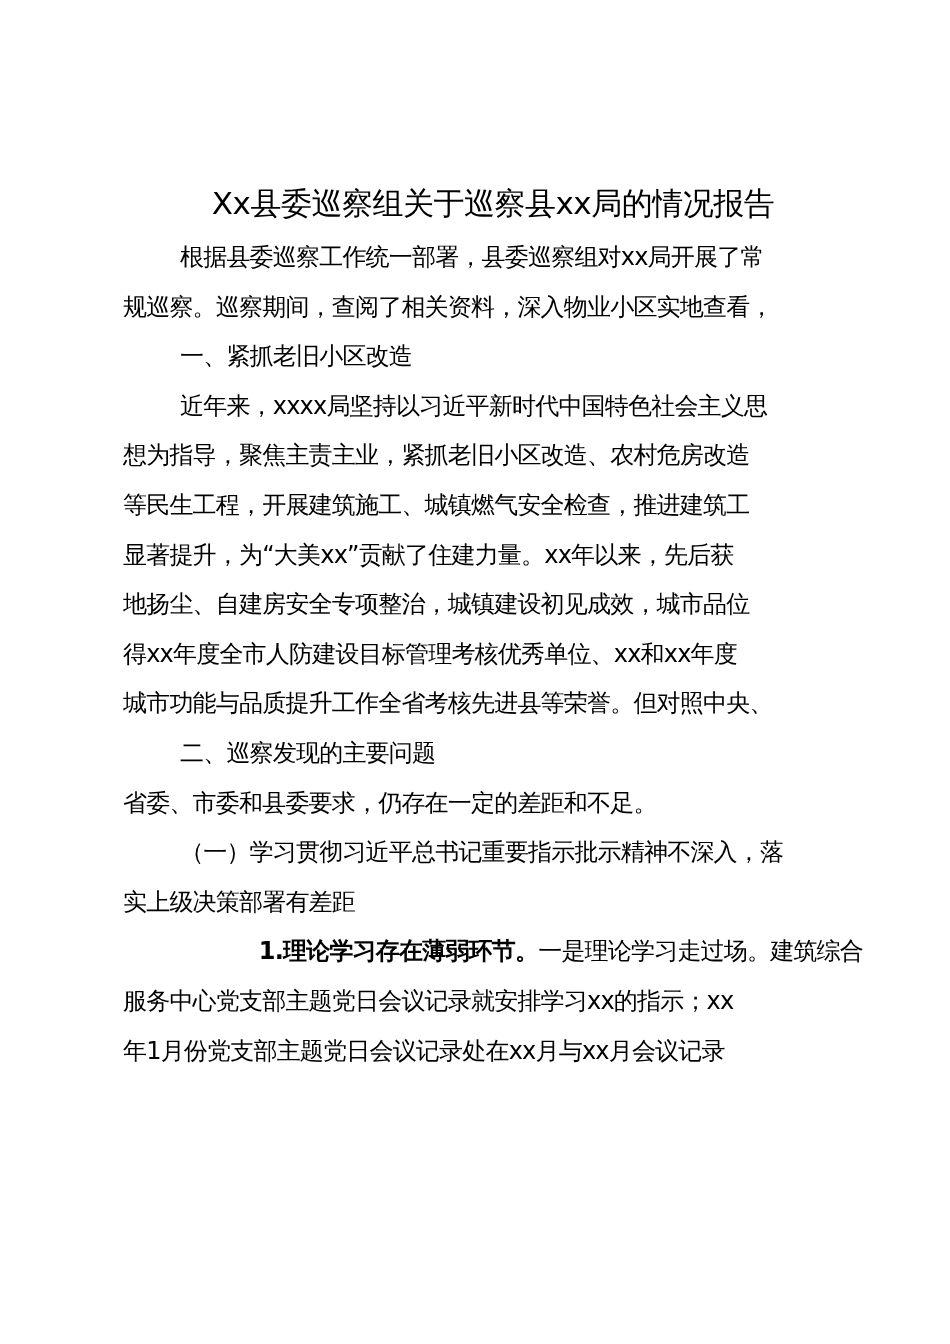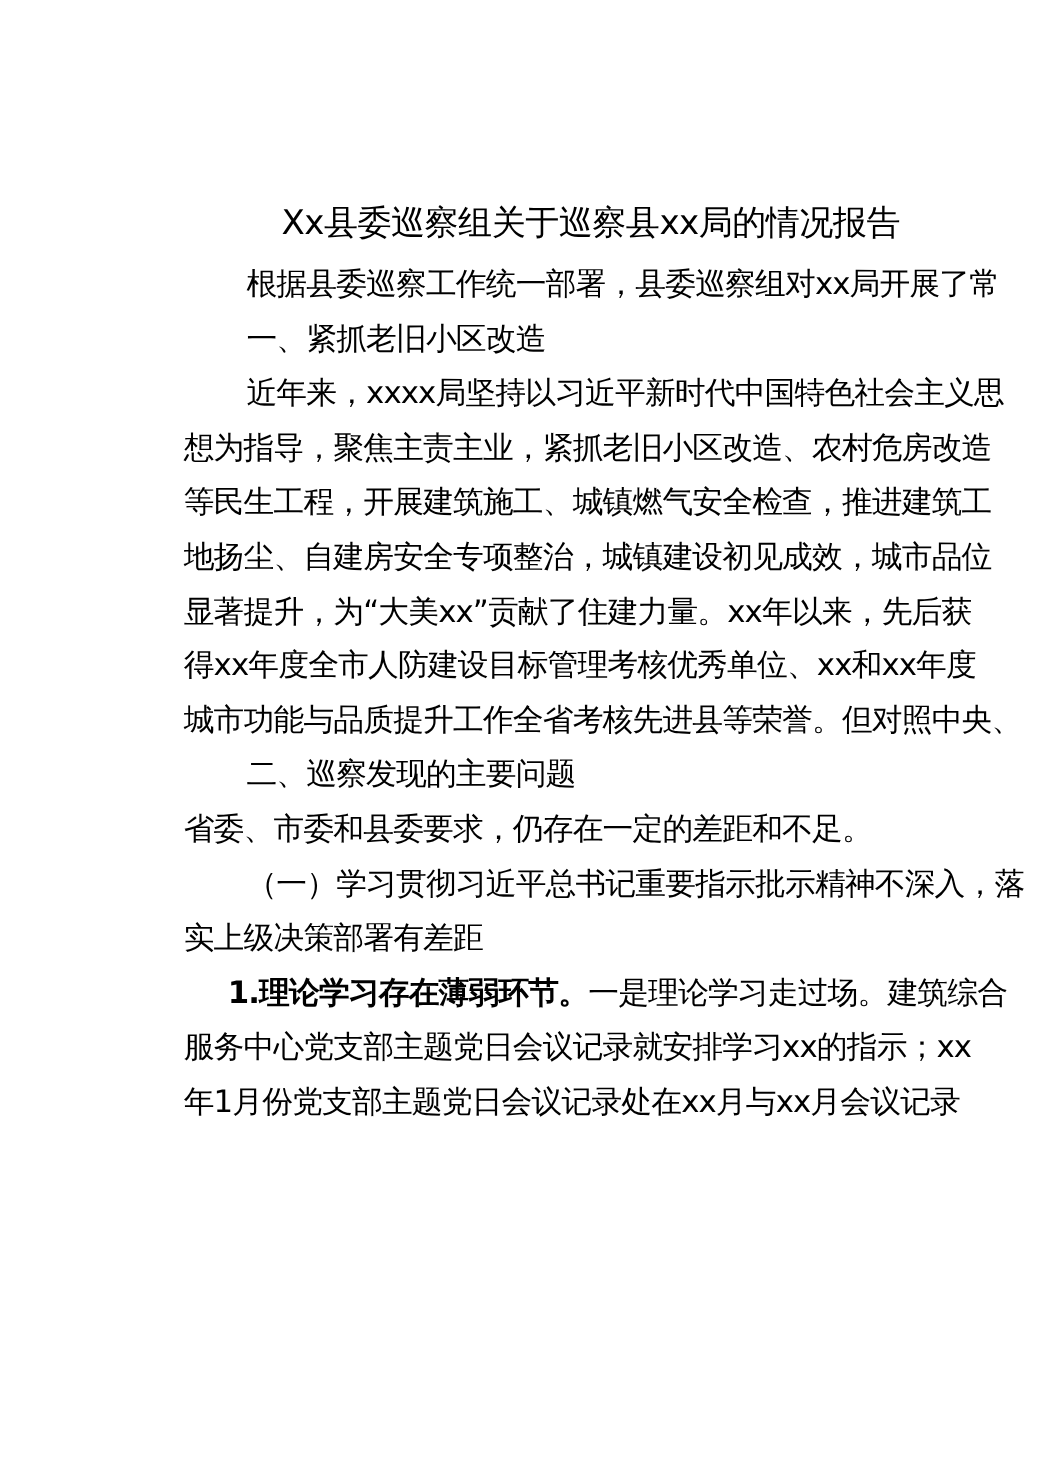--- a/index.html
+++ b/index.html
@@ -10,57 +10,57 @@
     background: #ffffff;
     overflow: hidden;
     font-family: "DejaVu Sans", sans-serif;
     color: #000000;
   }
   .doc {
     position: absolute;
     left: 123px;
     top: 178px;
     width: 740px;
-    margin-left: 44px;
   }
   .title {
     font-size: 31px;
     line-height: 50px;
     text-align: center;
     white-space: nowrap;
     margin-bottom: 5px;
     letter-spacing: -0.5px;
   }
   .line {
-    font-size: 28px;
+    font-size: 24px;
     line-height: 49.6px;
     white-space: nowrap;
     letter-spacing: -0.8px;
   }
   .indent { text-indent: 57px; }
-  .indent-sm { text-indent: 40px; }
+  .indent-sm { text-indent: 40px; text-align: right; }
   .b { font-weight: bold; }
 </style>
 </head>
 <body>
 
 <div class="page">
   <div class="doc">
 
     <div class="title">Xx县委巡察组关于巡察县xx局的情况报告</div>
 
     <div class="line indent">根据县委巡察工作统一部署，县委巡察组对xx局开展了常</div>
+    <div class="line">规巡察。巡察期间，查阅了相关资料，深入物业小区实地查看，</div>
 
     <div class="line indent">一、紧抓老旧小区改造</div>
 
     <div class="line indent">近年来，xxxx局坚持以习近平新时代中国特色社会主义思</div>
     <div class="line">想为指导，聚焦主责主业，紧抓老旧小区改造、农村危房改造</div>
     <div class="line">等民生工程，开展建筑施工、城镇燃气安全检查，推进建筑工</div>
+    <div class="line">显著提升，为“大美xx”贡献了住建力量。xx年以来，先后获</div>
     <div class="line">地扬尘、自建房安全专项整治，城镇建设初见成效，城市品位</div>
-    <div class="line">显著提升，为“大美xx”贡献了住建力量。xx年以来，先后获</div>
     <div class="line">得xx年度全市人防建设目标管理考核优秀单位、xx和xx年度</div>
     <div class="line">城市功能与品质提升工作全省考核先进县等荣誉。但对照中央、</div>
     <div class="line indent">二、巡察发现的主要问题</div>
 
     <div class="line">省委、市委和县委要求，仍存在一定的差距和不足。</div>
 
     <div class="line indent">（一）学习贯彻习近平总书记重要指示批示精神不深入，落</div>
     <div class="line">实上级决策部署有差距</div>
 
     <div class="line indent-sm">

